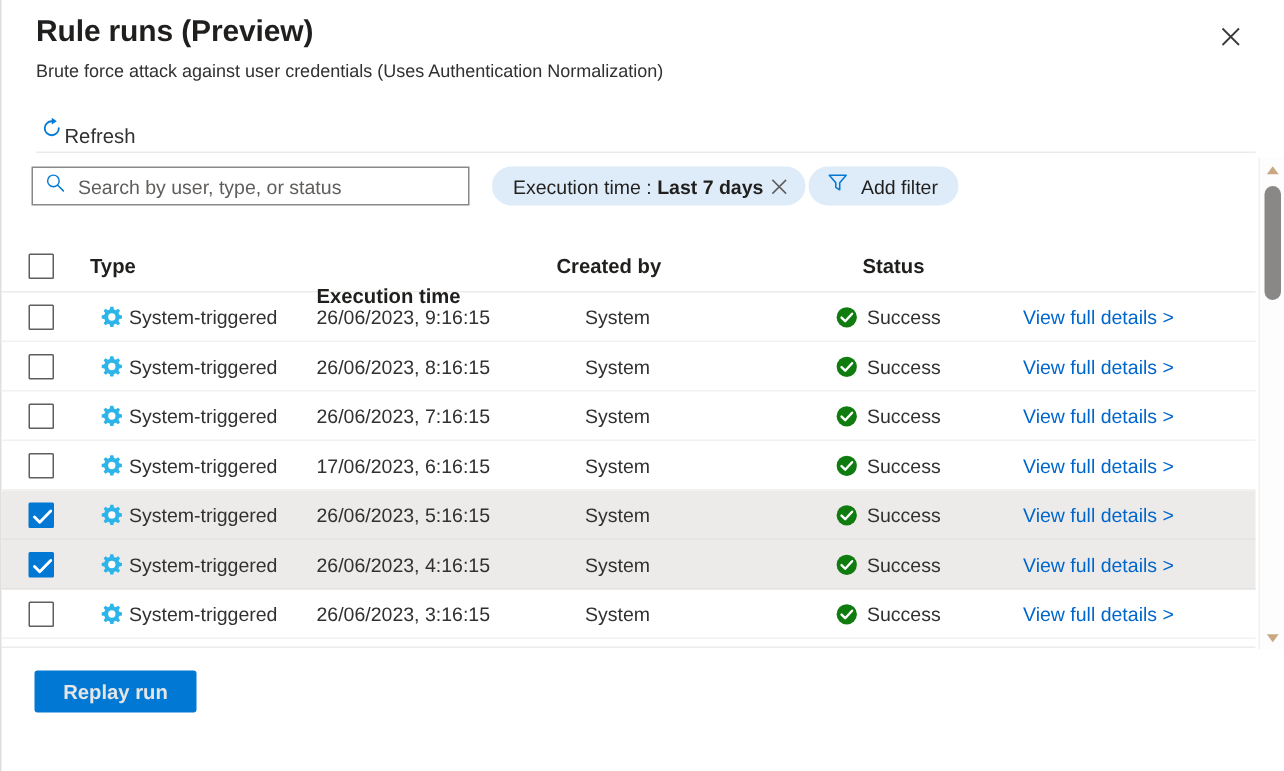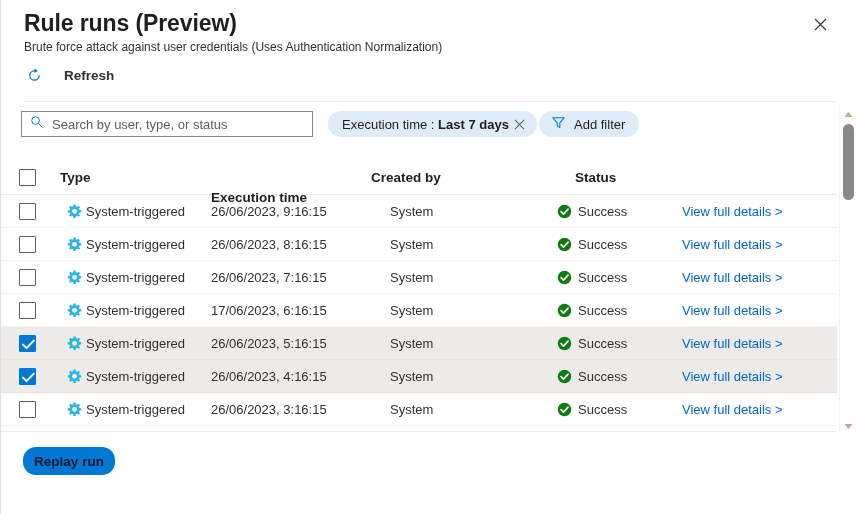--- a/index.html
+++ b/index.html
@@ -15,40 +15,40 @@
     position:absolute;left:0;top:0;width:856px;height:514px;
     background:#ffffff;
     border-left:1px solid #e1dfdd;
     box-sizing:border-box;
   }
 
   
   .hdr{position:absolute;left:0;top:0;width:856px;height:66px;}
   .title{
     position:absolute;left:23px;top:10px;
-    font-size:23px;font-weight:600;color:#201f1e;letter-spacing:-0.1px;
+    font-size:20px;font-weight:600;color:#201f1e;letter-spacing:-0.1px;
     white-space:nowrap;
   }
   .subtitle{
     position:absolute;left:23px;top:40px;
     font-size:12px;color:#323130;white-space:nowrap;
   }
   .close-btn{
     position:absolute;left:805px;top:10px;width:28px;height:28px;
     display:flex;align-items:center;justify-content:center;
     cursor:pointer;border-radius:2px;
   }
   .close-btn svg{display:block;}
 
   
   .cmdbar{position:absolute;left:0;top:68px;width:836px;height:32px;}
   .cmd-item{
     position:absolute;left:24px;top:0;height:30px;
-    display:flex;align-items:flex-start;gap:22px;
-    padding:0 6px 0 2px;cursor:pointer;border-radius:2px;font-weight:bold;
+    display:flex;align-items:flex-end;gap:1px;
+    padding:0 6px 0 2px;cursor:pointer;border-radius:2px;
   }
   .cmd-label{font-size:13.5px;color:#323130;white-space:nowrap;}
   .cmd-rule{
     position:absolute;left:23px;top:101px;width:813px;height:1px;
     background:#edebe9;
   }
 
   
   .filterrow{position:absolute;left:0;top:111px;width:836px;height:14px;}
   .searchbox{
@@ -108,24 +108,24 @@
   .c-statusicon{position:absolute;left:556px;top:9px;width:15px;height:15px;}
   .c-status{left:577px;}
   .c-link{left:681px;color:#0066cc;cursor:pointer;}
 
   .table-bottom-rule{
     position:absolute;left:0;top:431px;width:836px;height:1px;background:#edebe9;
   }
 
   
   .replay-btn{
-    position:absolute;left:22px;top:447px;width:92px;height:28px;
-    background:#0078d4;color:#0f172a;border:none;
+    position:absolute;left:22px;top:447px;width:108px;height:28px;
+    background:#0078d4;color:#e5e5e5;border:none;
     font-family:"Liberation Sans","DejaVu Sans",sans-serif;
-    font-size:13.5px;font-weight:600;cursor:pointer;border-radius:13px;
+    font-size:13.5px;font-weight:600;cursor:pointer;border-radius:2px;
     display:flex;align-items:center;justify-content:center;
   }
 
   
   .scrollbar{
     position:absolute;left:838px;top:105px;width:18px;height:328px;
     background:#fdfdfd;border-left:1px solid #f3f2f1;box-sizing:border-box;
   }
   .sb-arrow{
     position:absolute;left:0;width:17px;height:16px;

